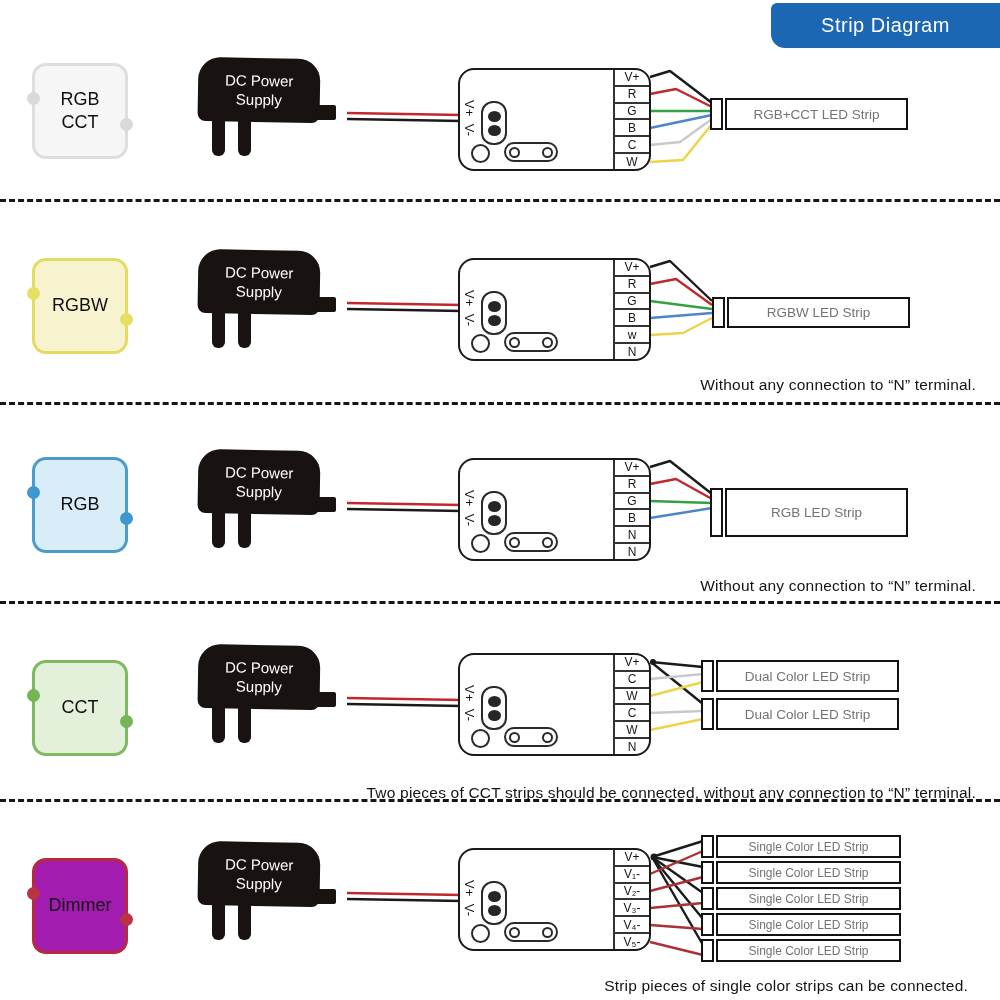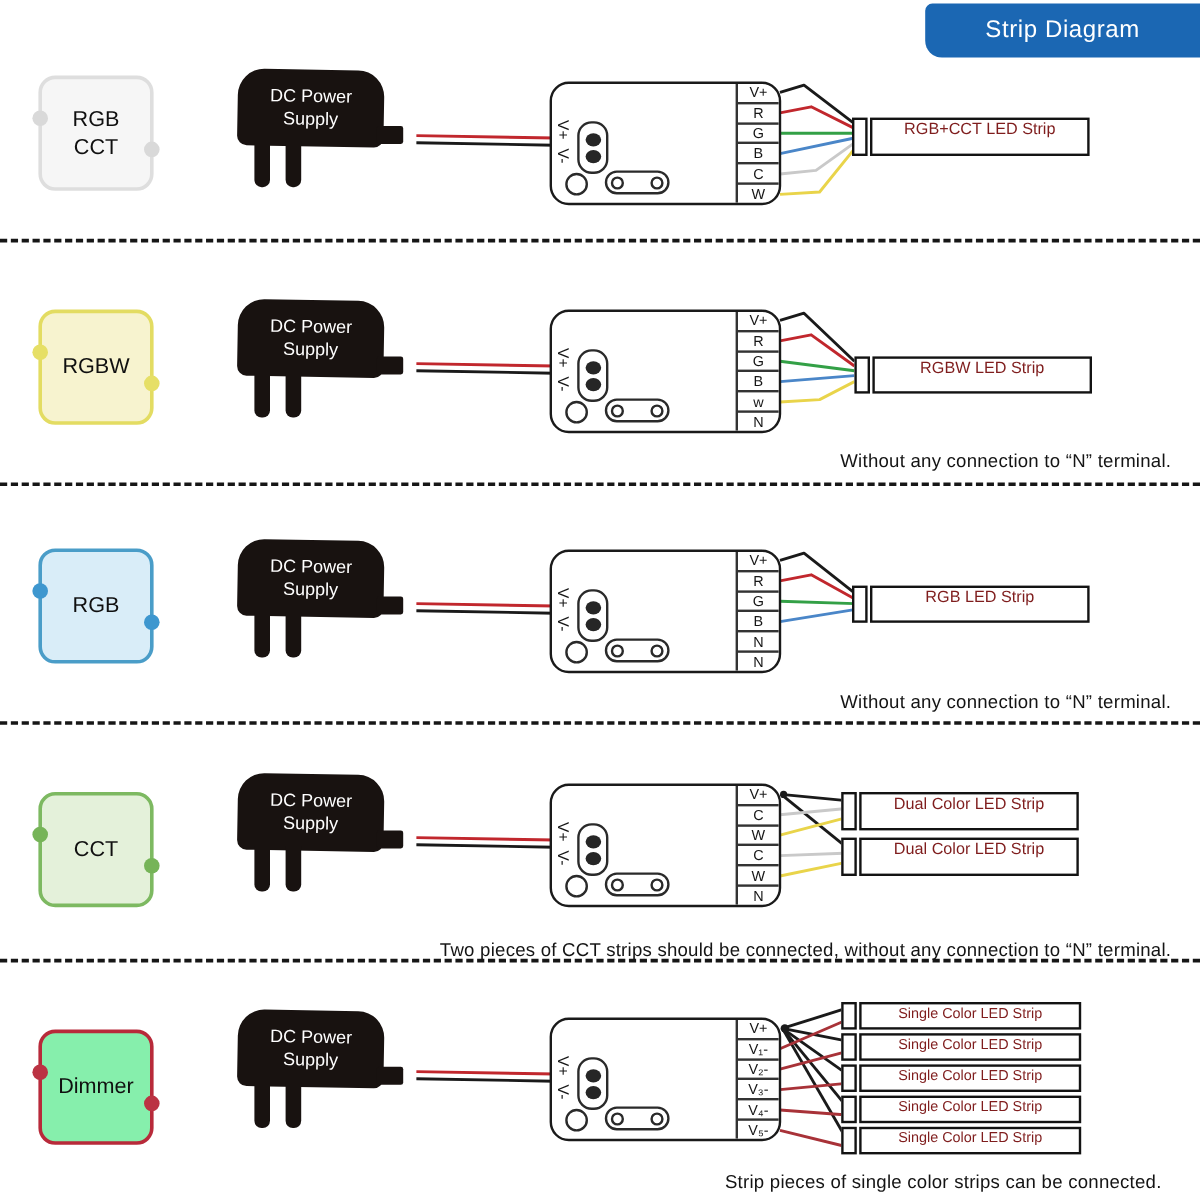--- a/index.html
+++ b/index.html
@@ -19,21 +19,21 @@
          display:flex;align-items:center;justify-content:center;text-align:center;font-size:18px;
          color:#101010;z-index:2;line-height:1.3}
   .badge .blines{display:flex;flex-direction:column}
   .nub{position:absolute;width:13px;height:13px;border-radius:50%}
   .nl{left:-8px;top:26px}
   .nr{right:-8px;top:52px}
   .b1{background:#f6f6f6;border-color:#dedede}.b1 .nub{background:#d9d9d9}
   .b2{background:#f7f3cf;border-color:#e3dc62}.b2 .nub{background:#e6df66}
   .b3{background:#d9edf8;border-color:#4a9dc8}.b3 .nub{background:#3e97cf}
   .b4{background:#e4f1da;border-color:#7db961}.b4 .nub{background:#76b458}
-  .b5{background:#86efac;border-color:#b82a3a}.b5 .nub{background:#bb3343}
+  .b5{background:#a21caf;border-color:#b82a3a}.b5 .nub{background:#bb3343}
 
   
   .psu{position:absolute;left:198px;width:150px;height:105px;z-index:2}
   .psu-body{position:absolute;left:0;top:0;width:122px;height:64px;background:#181210;
             border-radius:22px 22px 8px 8px;color:#fff;display:flex;flex-direction:column;
             align-items:center;justify-content:center;font-size:15px;line-height:1.3;transform:rotate(1deg)}
   .prong{position:absolute;top:60px;width:13px;height:38px;background:#181210;border-radius:0 0 6px 6px}
   .p1{left:14px}.p2{left:40px}
   .nozzle{position:absolute;left:116px;top:47px;width:22px;height:15px;background:#181210;border-radius:2px}
 
@@ -50,22 +50,22 @@
          display:flex;align-items:center;justify-content:space-between;padding:0 3px;box-sizing:border-box}
   .bpill i{display:block;width:11px;height:11px;border:2px solid #2a2a2a;border-radius:50%;box-sizing:border-box}
   .tblock{position:absolute;right:0;top:0;bottom:0;width:34px;border-left:2px solid #333;
           display:flex;flex-direction:column}
   .tcell{flex:1;display:flex;align-items:center;justify-content:center;font-size:12px;color:#161616}
   .tcell + .tcell{border-top:2px solid #333}
 
   
   .strip{position:absolute;display:flex;z-index:2}
   .cap{width:9px;border:2px solid #131313;background:#fff;margin-right:2px}
-  .sbody{flex:1;border:2px solid #131313;background:#fff;display:flex;
-         justify-content:center;font-size:13.5px;color:#7f1d1d;white-space:nowrap}
+  .sbody{flex:1;border:2px solid #131313;background:#fff;display:flex;align-items:center;
+         justify-content:center;font-size:13.5px;color:#737373;white-space:nowrap}
   .strip.sm .sbody{font-size:12px}
 
   
   .note{position:absolute;font-size:15.5px;color:#141414;z-index:2;letter-spacing:.2px;white-space:nowrap}
 
   
   #wires{position:absolute;left:0;top:0;z-index:1}
   #wires polyline{fill:none;stroke-width:2.4;stroke-linejoin:round;stroke-linecap:butt}
   .wk{stroke:#1a1a1a}.wr{stroke:#c1272d}.wg{stroke:#33a046}.wb{stroke:#4a86c8}
   .ww{stroke:#c9c9c9}.wy{stroke:#e9d44a}.wdr{stroke:#a83238}
@@ -258,21 +258,21 @@
     </div>
   <div class="tblock">
     <div class="tcell">V+</div>
     <div class="tcell">R</div>
     <div class="tcell">G</div>
     <div class="tcell">B</div>
     <div class="tcell">N</div>
     <div class="tcell">N</div>
   </div>
 </div>
-<div class="strip" style="top:488px;left:710px;width:198px;height:31px">
+<div class="strip" style="top:488px;left:710px;width:198px;height:49px">
   <div class="cap"></div>
   <div class="sbody">
       <span>RGB LED Strip</span>
     </div>
 </div>
 <div class="note" style="top:577px;right:24px">Without any connection to “N” terminal.</div>
 
 <div class="badge b4" style="top:660px">
   <span class="nub nl"></span>
   <span class="nub nr"></span>

